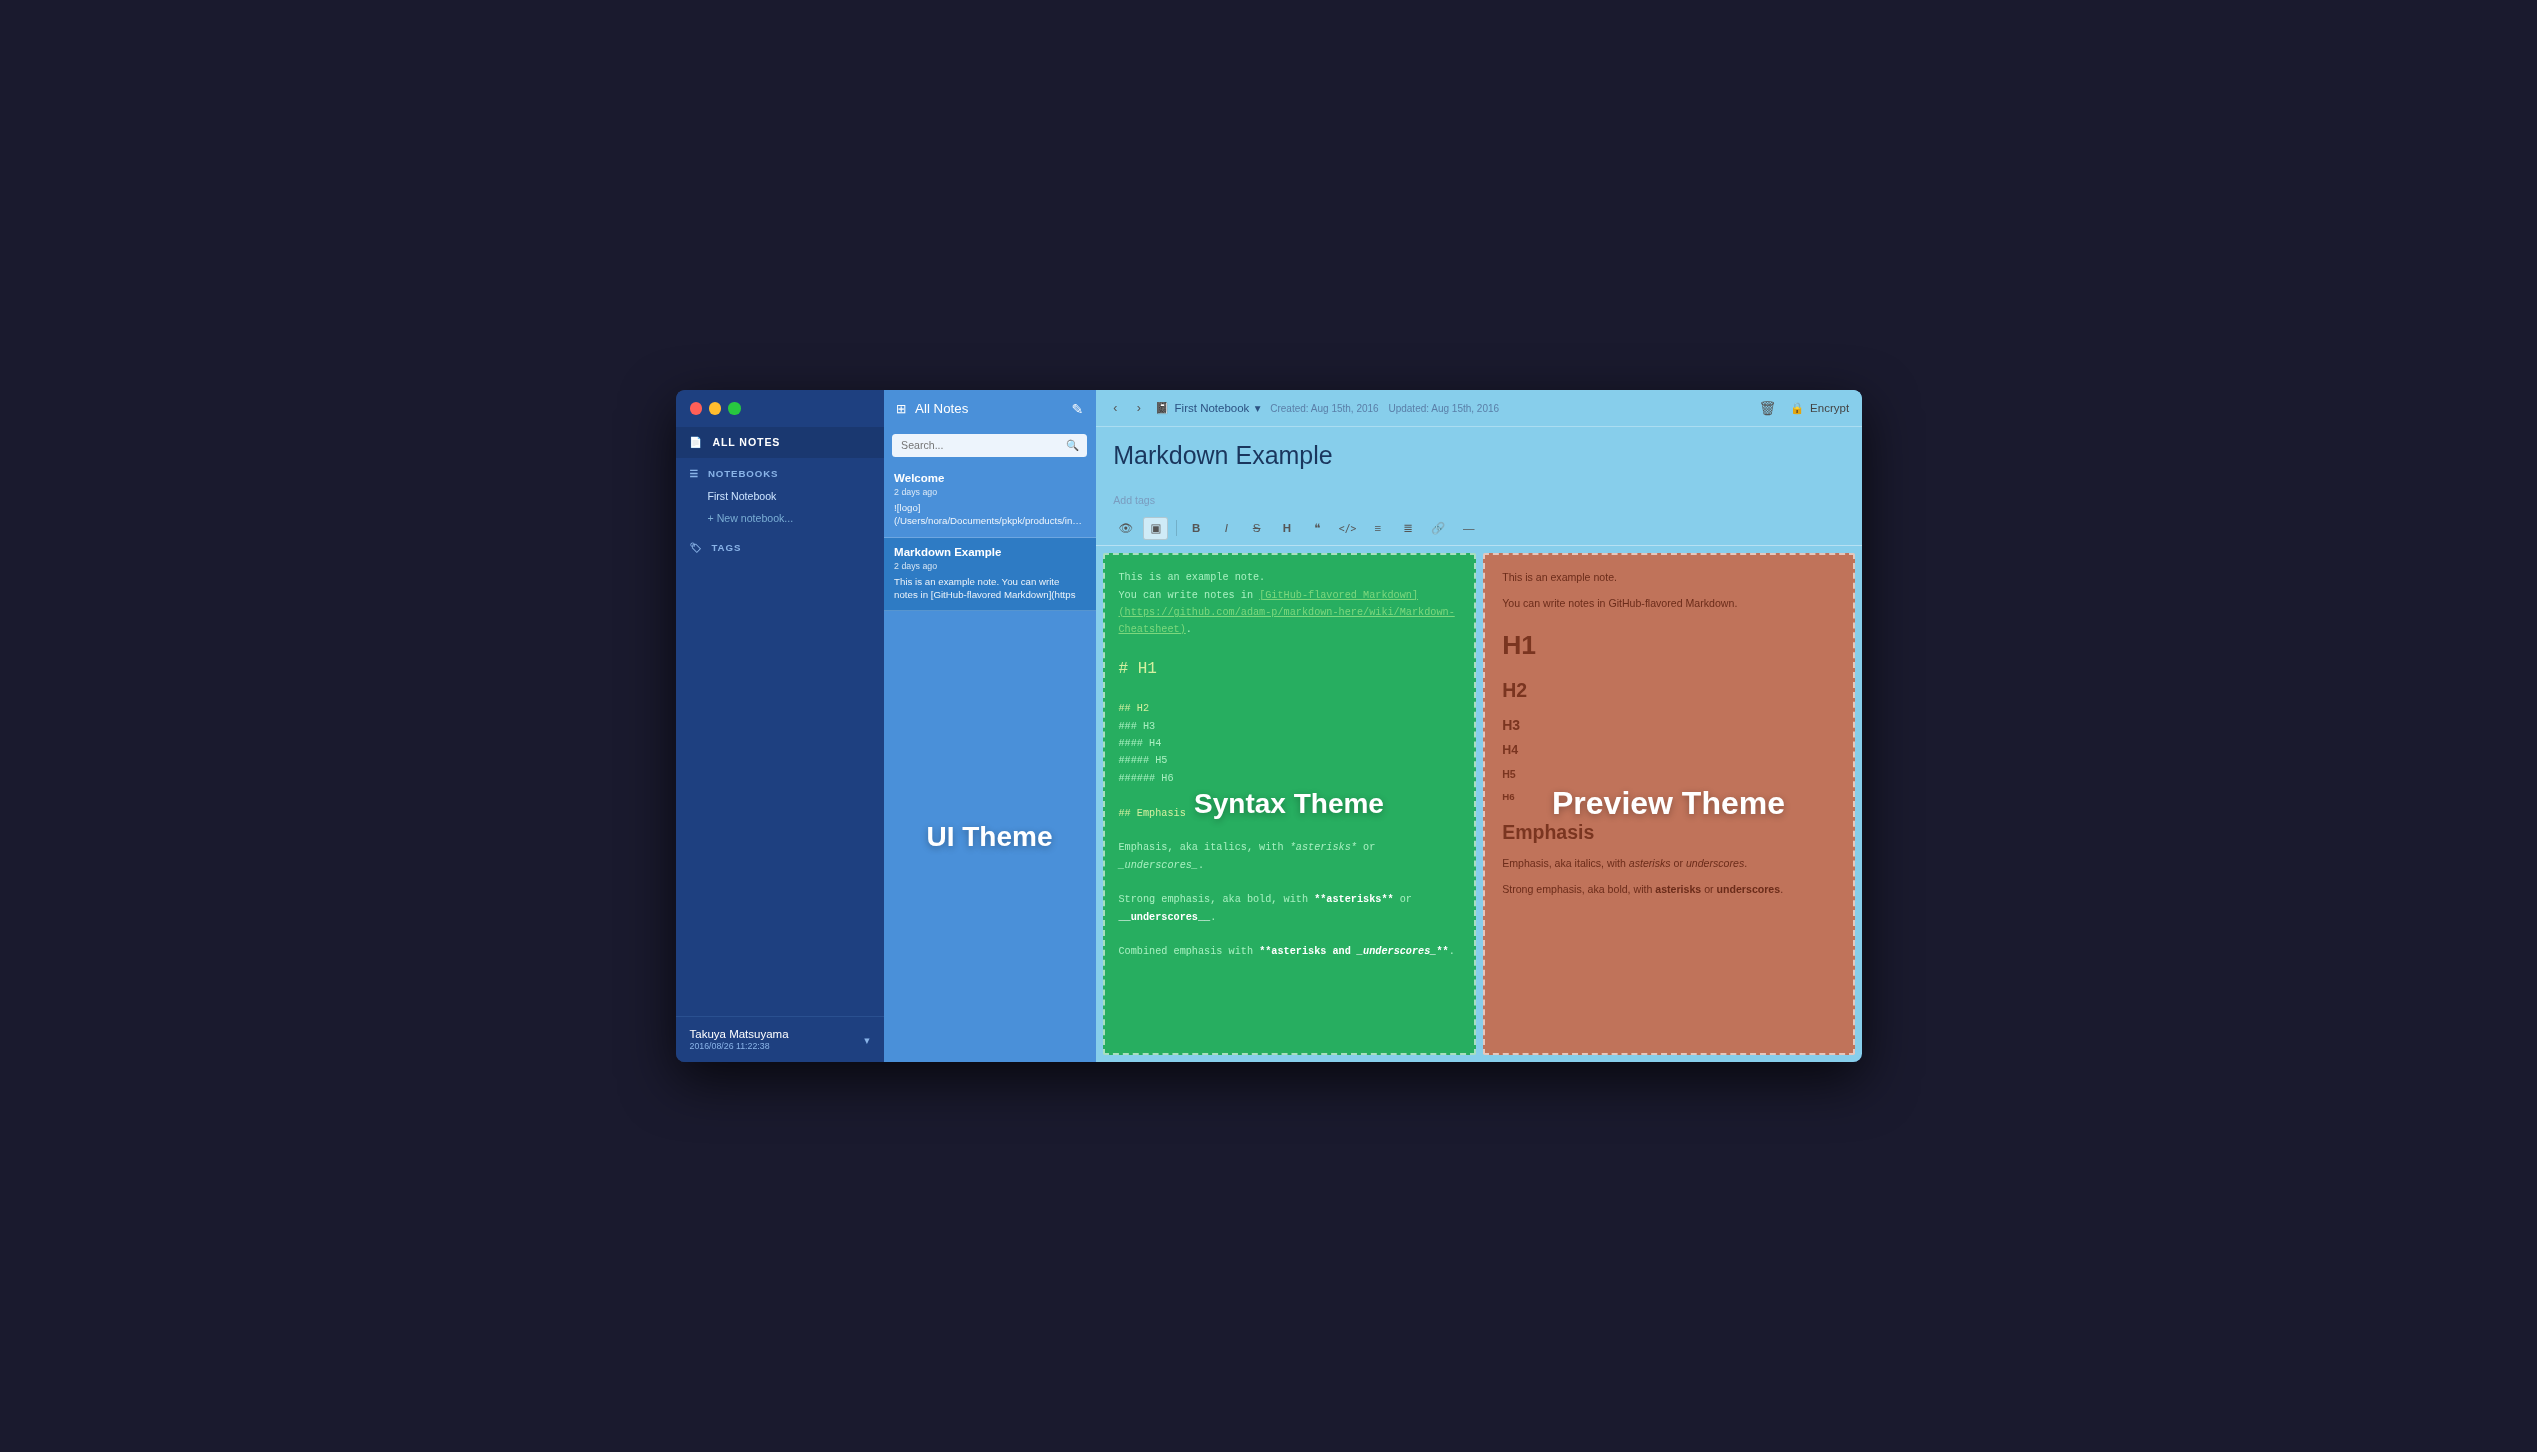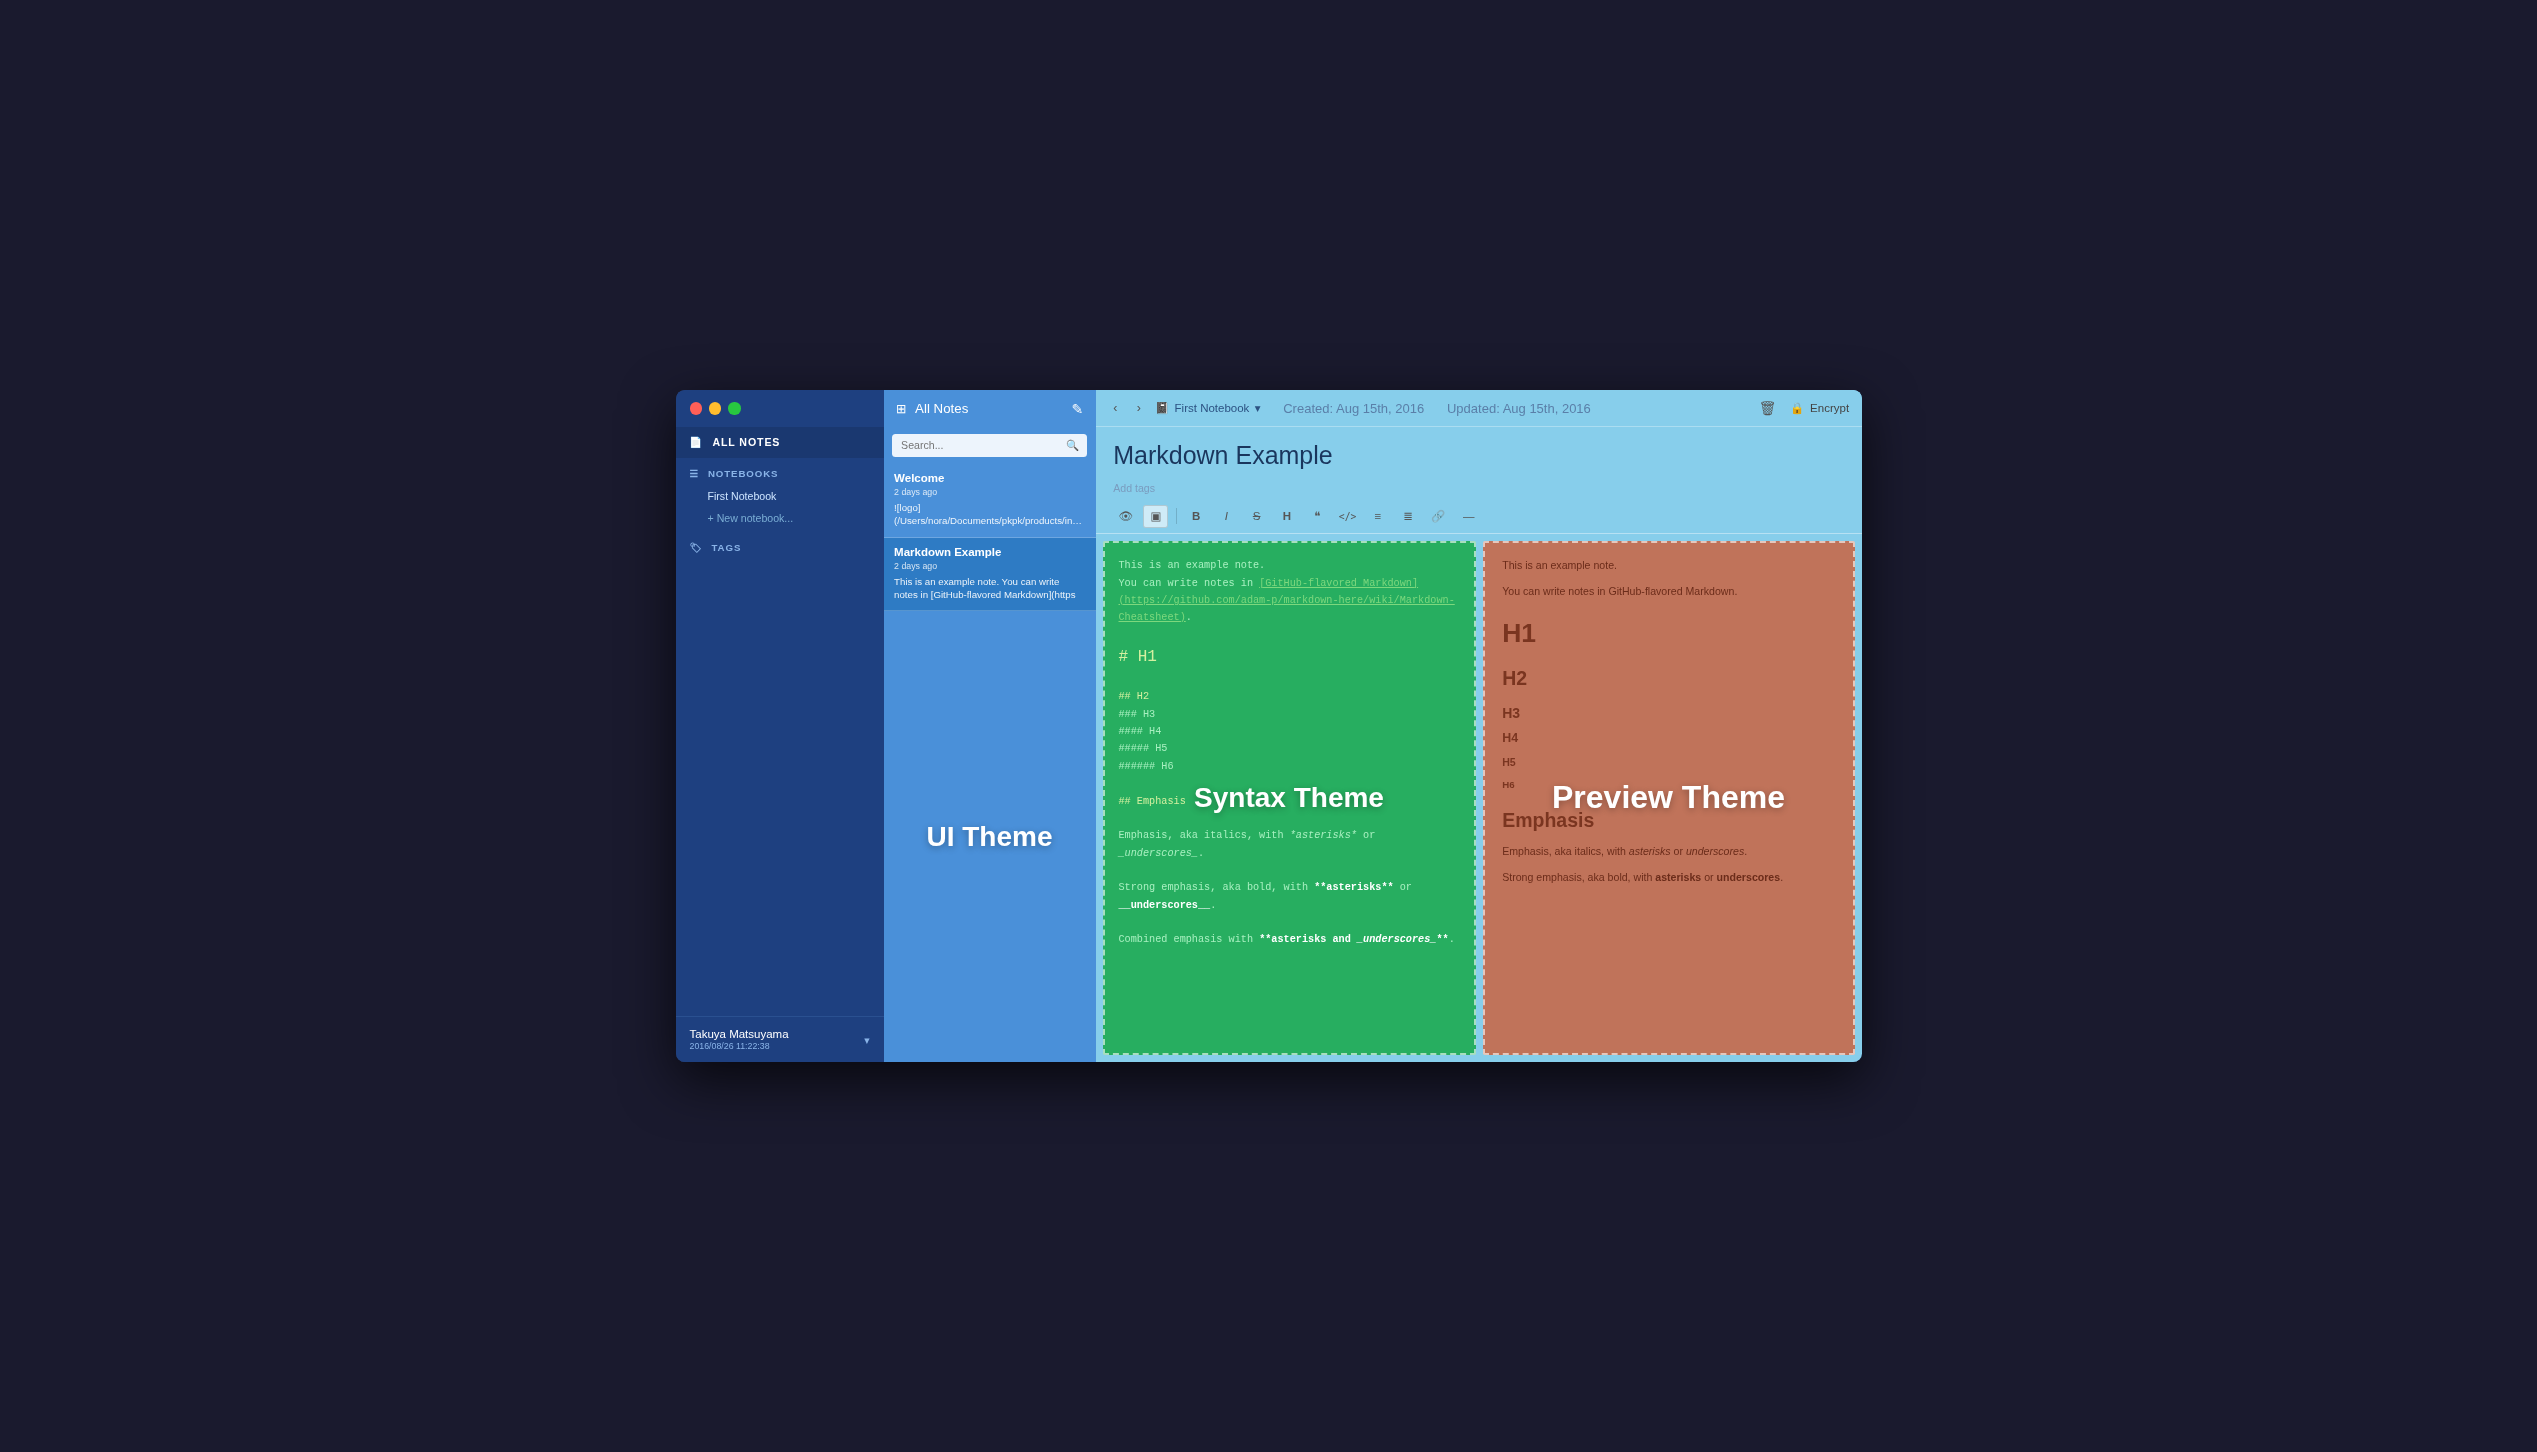--- a/index.html
+++ b/index.html
@@ -236,23 +236,23 @@
     }
     .editor-notebook-label {
       display: flex;
       align-items: center;
       gap: 5.3px;
       font-size: 11.5px;
       color: #2c5282;
       cursor: pointer;
     }
     .editor-meta {
-      font-size: 13px;
+      font-size: 10px;
       color: #5a7fa8;
-      margin-left: 14px;
+      margin-left: 1px;
     }
     .editor-actions {
       margin-left: auto;
       display: flex;
       align-items: center;
       gap: 14px;
     }
     .trash-btn {
       color: #555;
       cursor: pointer;
@@ -275,20 +275,21 @@
       color: #1a365d;
       border: none;
       background: transparent;
       outline: none;
       width: 100%;
     }
     .editor-tags {
       padding: 5.3px 17.7px;
       font-size: 10.6px;
       color: #7a9cbf;
+      margin-top: 12px;
     }
     .editor-toolbar {
       padding: 5.3px 17.7px;
       display: flex;
       align-items: center;
       gap: 5.3px;
       border-bottom: 0.9px solid rgba(255,255,255,0.4);
     }
     .toolbar-btn {
       width: 25px;

